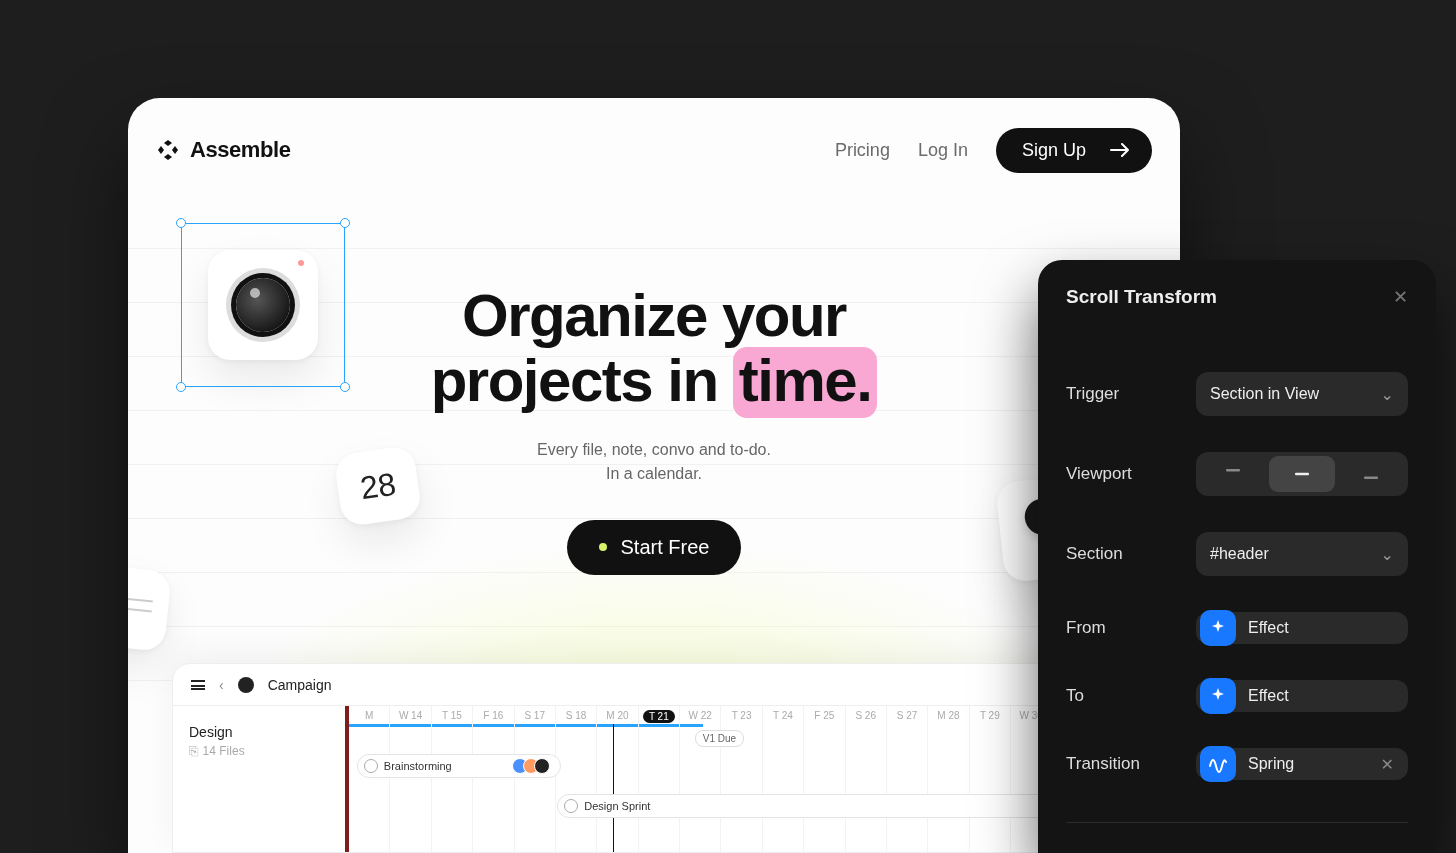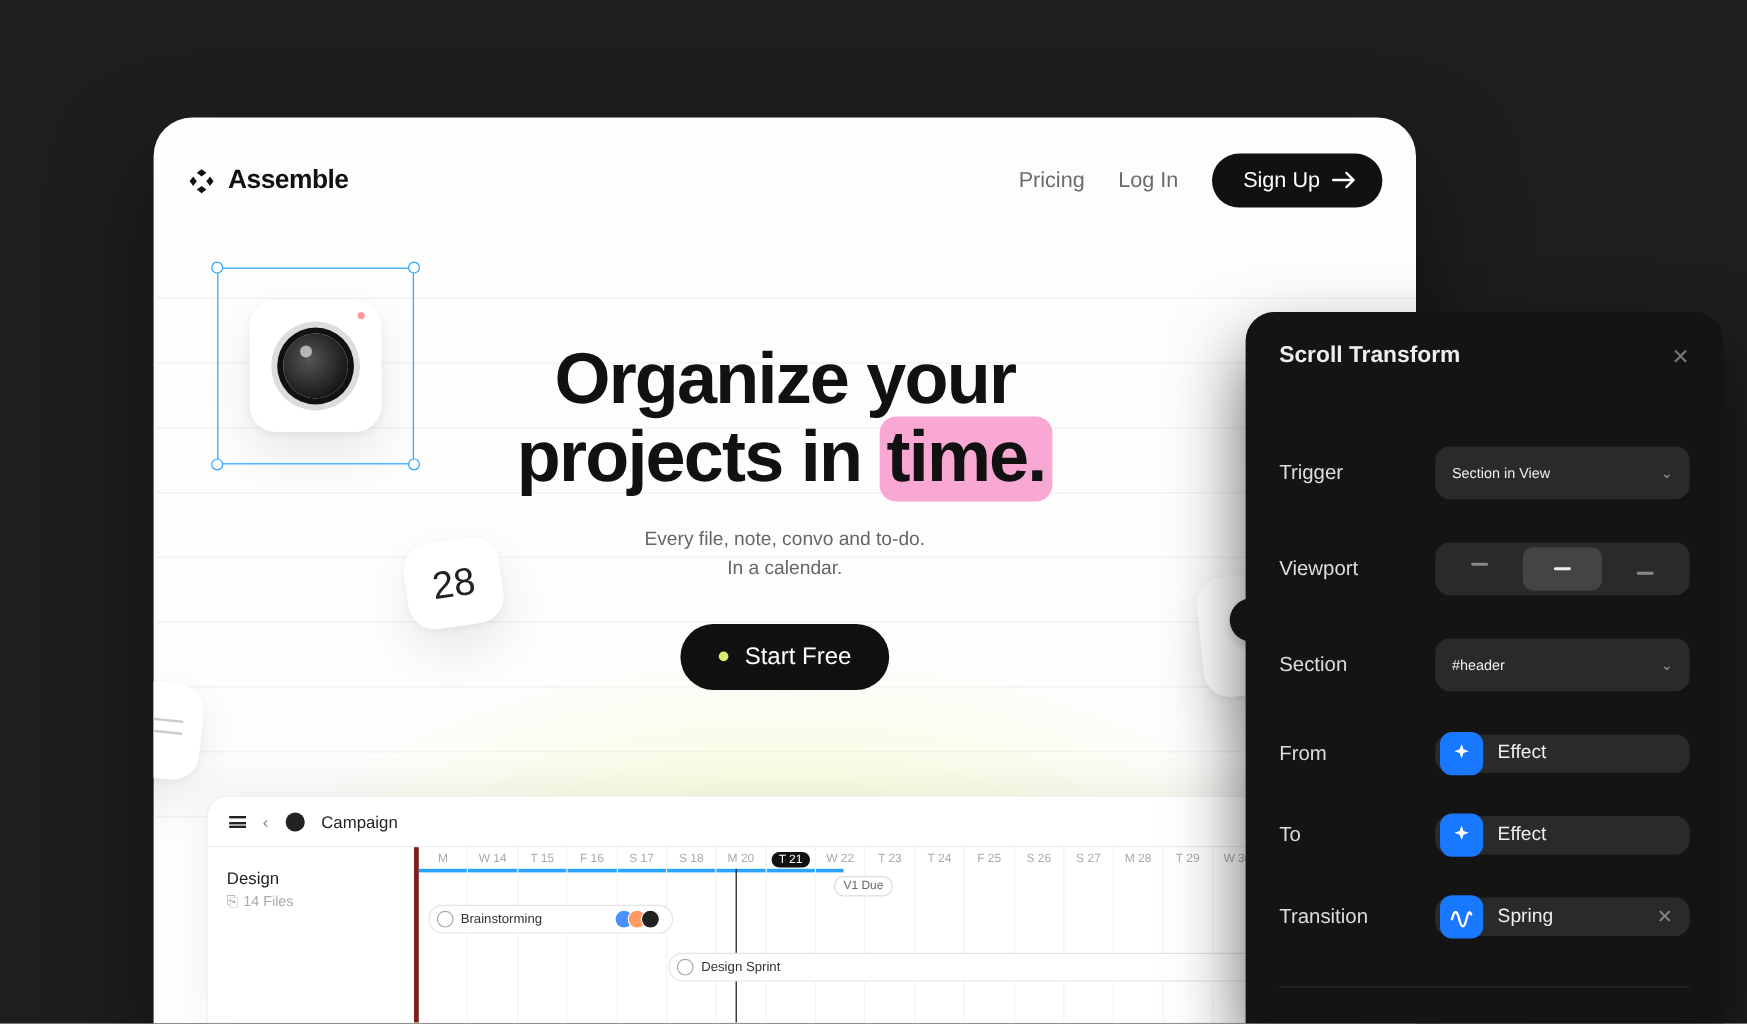--- a/index.html
+++ b/index.html
@@ -31,29 +31,29 @@
     pointer-events:none;}
   .navbar {
     position: absolute;
     top: 28px;
     left: 28px; right: 28px;
     height: 48px;
     display: flex;
     align-items: center;
     justify-content: space-between;
   }
-  .brand { display:flex; align-items:flex-end; gap:10px; }
+  .brand { display:flex; align-items:center; gap:10px; }
   .brand-name { font-size:22px; font-weight:700; letter-spacing:-0.02em; color:#111;}
   .nav-right { display:flex; align-items:center; gap:28px; }
   .nav-link { color:#6b6b6b; font-size:18px; cursor:pointer; }
   .signup-btn {
     background:#111; color:#fff;
     padding: 12px 22px 12px 26px;
     border-radius: 999px;
-    display:flex; align-items:center; gap:10px;
+    display:flex; align-items:center; gap:24px;
     font-size:18px; font-weight:500; cursor:pointer;
   }
 
   
   .float { position:absolute; background:#fff; border-radius:22px;
     box-shadow: 0 20px 40px rgba(0,0,0,.08), 0 2px 6px rgba(0,0,0,.05);
     display:flex; align-items:center; justify-content:center; }
   .camera-card { top:152px; left:80px; width:110px; height:110px; }
   .camera-lens { width:54px; height:54px; border-radius:50%;
     background: radial-gradient(circle at 40% 40%, #555, #000);
@@ -138,21 +138,21 @@
     display:flex; flex-direction:column; gap:16px;
   }
   .panel-head{display:flex;align-items:center;justify-content:space-between;margin-bottom:48px;}
   .panel-title{font-size:19px;font-weight:600;}
   .panel-close{color:#777;font-size:18px;cursor:pointer;}
   .row{display:flex;align-items:center;height:44px;margin-bottom:20px;}
   .row .label{flex:0 0 130px;font-size:17px;color:#ddd;}
   .row .ctrl{flex:1;}
 
   .select{background:#2a2a2a;border-radius:12px;height:44px;display:flex;align-items:center;padding:0 14px;justify-content:space-between;cursor:pointer;}
-  .select span{font-size:12px;}
+  .select span{font-size:16px;}
   .chev{color:#999;font-size:13px;}
   .segment{background:#2a2a2a;border-radius:12px;height:44px;display:flex;padding:4px;gap:4px;}
   .seg-btn{flex:1;border-radius:9px;display:flex;align-items:center;justify-content:center;cursor:pointer;}
   .seg-btn.active{background:#444;}
   .effect{background:#2a2a2a;border-radius:12px;height:32px;display:flex;align-items:center;padding:4px 14px 4px 4px;gap:12px;cursor:pointer;}
   .effect .chip{width:36px;height:36px;border-radius:10px;background:#1878ff;display:flex;align-items:center;justify-content:center;}
   .effect .txt{font-size:16px;}
   .effect .rm{margin-left:auto;color:#888;font-size:16px;cursor:pointer;}
   .divider{border-top:1px solid #2c2c2c;margin:6px 0 22px;}
   .add-btn{background:#2a2a2a;border-radius:14px;height:52px;display:flex;align-items:center;justify-content:center;font-size:18px;color:#eee;cursor:pointer;}

